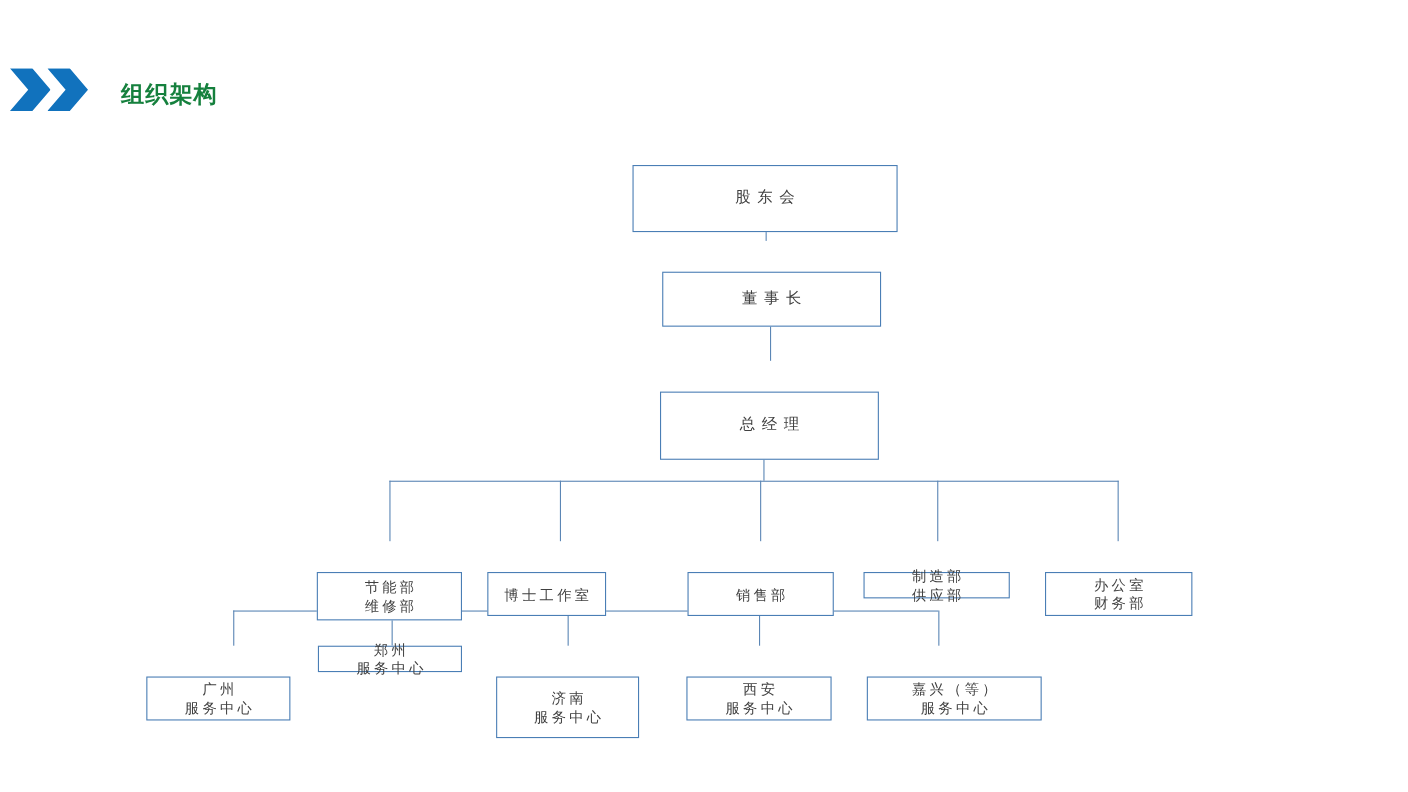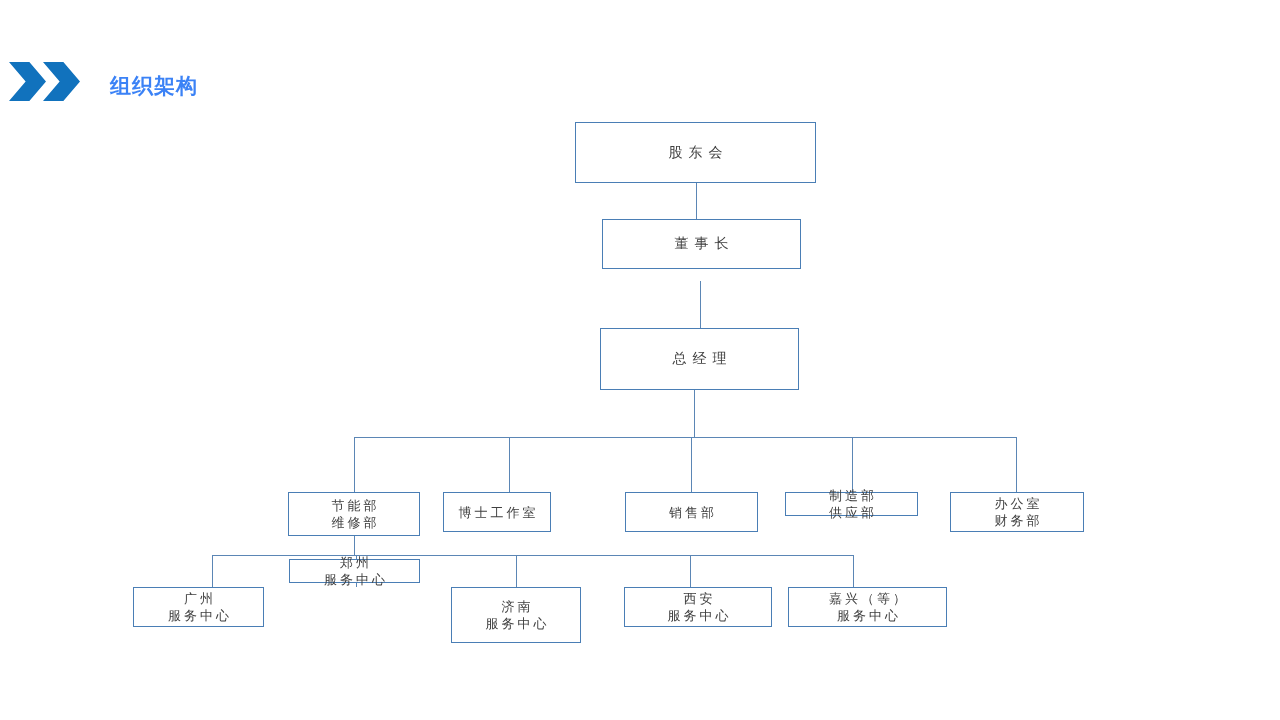--- a/index.html
+++ b/index.html
@@ -9,28 +9,29 @@
   }
   
   .chev{
     position:absolute;top:62px;width:37px;height:39px;background:#1172bd;
     clip-path:polygon(0% 0%,55% 0%,100% 50%,55% 100%,0% 100%,45% 50%);
   }
   .chev1{left:9px;}
   .chev2{left:43px;}
   .title{
     position:absolute;left:110px;top:72px;margin:0;
-    font-size:21px;font-weight:bold;color:#3b82f6;letter-spacing:1px;
+    font-size:21px;font-weight:bold;color:#15803d;letter-spacing:1px;
   }
   
   .node{
     position:absolute;background:#ffffff;border:1px solid #4a7eb5;
     display:flex;flex-direction:column;align-items:center;justify-content:center;
     box-sizing:border-box;color:#404040;
     font-family:"Liberation Serif", serif;
+    margin-top:28px;
   }
   .node .ln{display:block;text-align:center;letter-spacing:3px;padding-left:3px;line-height:17px;font-size:13px;}
   .node.lg .ln{font-size:14px;letter-spacing:6px;padding-left:6px;line-height:18px;}
   
   .cn{position:absolute;background:#5b86b5;display:block;}
 </style>
 </head>
 <body>
 
 <div class="slide">
@@ -94,21 +95,21 @@
       <span class="ln">服务中心</span>
     </div>
     <div class="node sm" style="left:289px;top:559px;width:131px;height:24px">
       <span class="ln">郑州</span>
       <span class="ln">服务中心</span>
     </div>
     <div class="node sm" style="left:451px;top:587px;width:130px;height:56px">
       <span class="ln">济南</span>
       <span class="ln">服务中心</span>
     </div>
-    <div class="node sm" style="left:624px;top:587px;width:148px;height:40px">
+    <div class="node sm" style="left:624px;top:587px;width:132px;height:40px">
       <span class="ln">西安</span>
       <span class="ln">服务中心</span>
     </div>
     <div class="node sm" style="left:788px;top:587px;width:159px;height:40px">
       <span class="ln">嘉兴（等）</span>
       <span class="ln">服务中心</span>
     </div>
 
   </div>
 </div>

